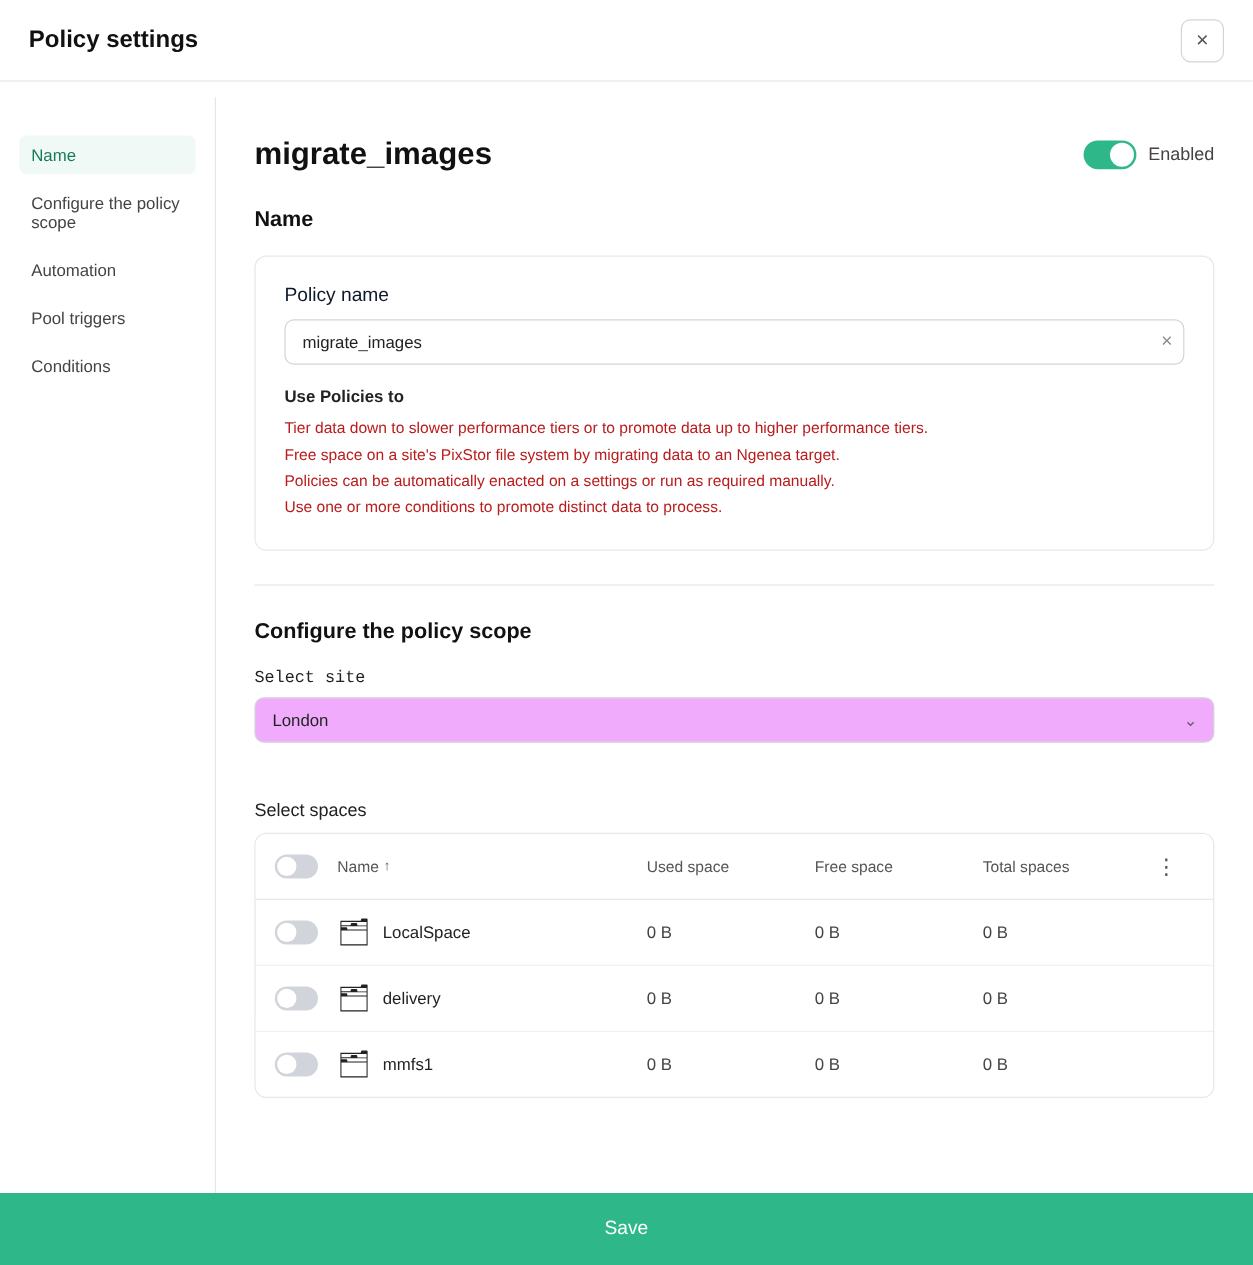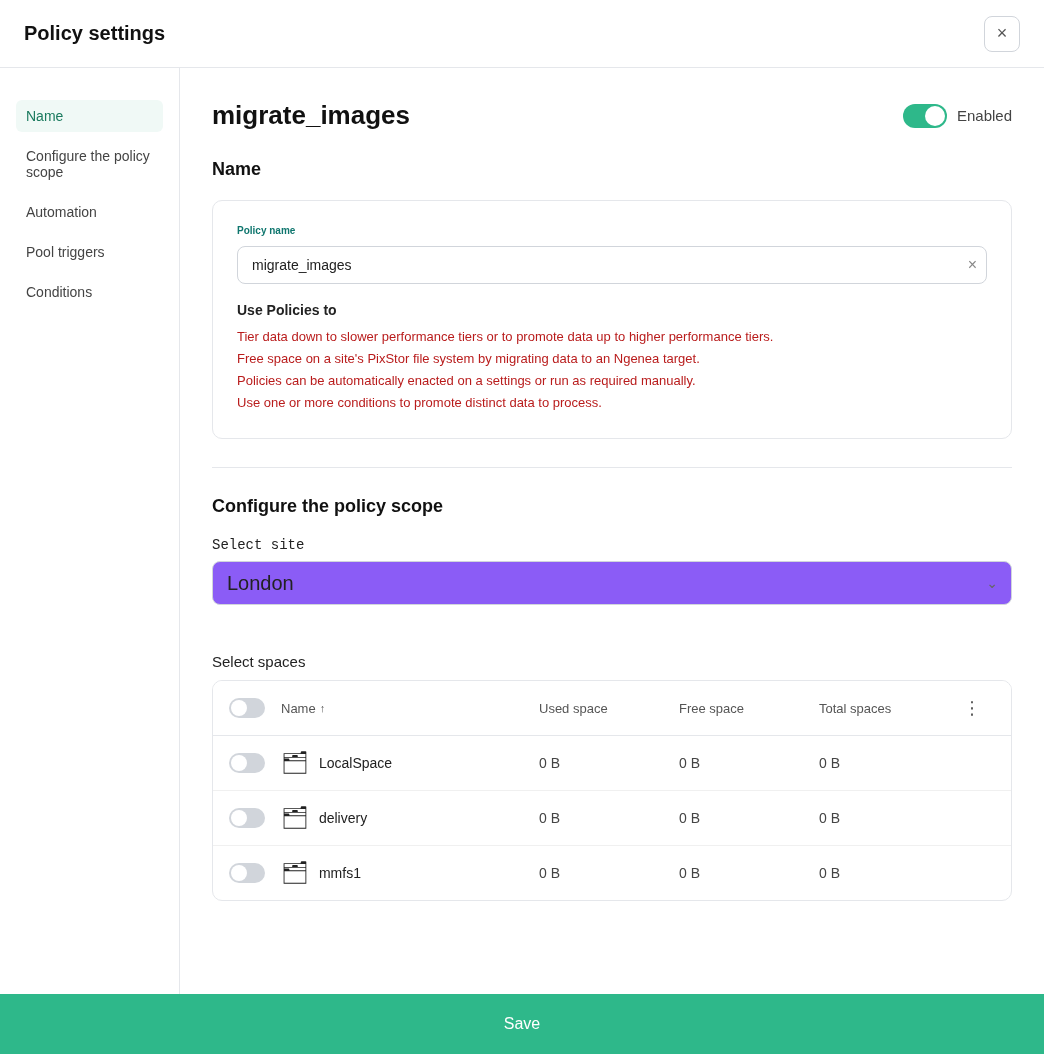--- a/index.html
+++ b/index.html
@@ -1,18 +1,18 @@
 <!DOCTYPE html>
 <html><head>
   <meta charset="utf-8">
   <style>
     * { box-sizing: border-box; margin: 0; padding: 0; }
     body { font-family: -apple-system, BlinkMacSystemFont, 'Segoe UI', sans-serif; background: #fff; color: #222; height: 1054px; overflow: hidden; }
 
-    .page-wrapper { display: flex; flex-direction: column; height: 100%; }
+    .page-wrapper { display: flex; flex-direction: column; height: 100%; gap: 13px; }
 
     
     .header { display: flex; align-items: center; justify-content: space-between; padding: 0 24px; height: 68px; border-bottom: 1px solid #e5e7eb; }
     .header-title { font-size: 20px; font-weight: 600; color: #111; }
     .close-btn { width: 36px; height: 36px; border: 1.5px solid #d1d5db; border-radius: 8px; background: #fff; cursor: pointer; display: flex; align-items: center; justify-content: center; font-size: 18px; color: #555; }
 
     
     .body { display: flex; flex: 1; overflow: hidden; }
 
     
@@ -29,38 +29,38 @@
     .enabled-section { display: flex; align-items: center; gap: 10px; }
     .enabled-label { font-size: 15px; color: #444; }
     .toggle-track { width: 44px; height: 24px; background: #2eb88a; border-radius: 12px; cursor: pointer; position: relative; transition: background 0.2s; }
     .toggle-thumb { position: absolute; top: 2px; left: 22px; width: 20px; height: 20px; background: #fff; border-radius: 50%; transition: left 0.2s; }
 
     
     .section-heading { font-size: 18px; font-weight: 600; color: #111; margin-bottom: 20px; }
 
     
     .card { border: 1px solid #e5e7eb; border-radius: 10px; padding: 24px; margin-bottom: 24px; }
-    .card-label { font-size: 10px; font-weight: 700; color: #0f766e; margin-bottom: 10px; }
+    .card-label { font-size: 16px; font-weight: 400; color: #0f172a; margin-bottom: 10px; }
 
     
     .input-wrapper { position: relative; }
     .input-wrapper input { width: 100%; border: 1px solid #d1d5db; border-radius: 8px; padding: 10px 40px 10px 14px; font-size: 14px; color: #222; outline: none; }
     .clear-btn { position: absolute; right: 10px; top: 50%; transform: translateY(-50%); background: none; border: none; cursor: pointer; color: #888; font-size: 16px; }
 
     
     .use-policies-title { font-size: 14px; font-weight: 600; color: #222; margin: 18px 0 8px; }
     .use-policies-list { font-size: 13px; color: #b91c1c; line-height: 1.7; }
 
     
     .divider { border: none; border-top: 1px solid #e5e7eb; margin: 28px 0; }
 
     
     .select-label { font-size: 14px; font-weight: 500; color: #222; margin-bottom: 8px; font-family: Liberation Mono, monospace; }
     .select-wrapper { position: relative; margin-bottom: 20px; }
-    .select-wrapper select { width: 100%; border: 1px solid #d1d5db; border-radius: 8px; padding: 10px 14px; font-size: 20px; appearance: none; background: #8b5cf6; cursor: pointer; outline: none; color: #222; }
+    .select-wrapper select { width: 100%; border: 1px solid #d1d5db; border-radius: 8px; padding: 10px 14px; font-size: 14px; appearance: none; background: #f0abfc; cursor: pointer; outline: none; color: #222; }
     .select-chevron { position: absolute; right: 14px; top: 50%; transform: translateY(-50%); pointer-events: none; color: #666; font-size: 14px; }
     .spaces-label { font-size: 15px; font-weight: 500; color: #222; margin-bottom: 10px; margin-top: 48px; }
     .table-card { border: 1px solid #e5e7eb; border-radius: 10px; overflow: hidden; }
     .table-header-row { display: grid; grid-template-columns: 52px 1fr 140px 140px 140px 36px; align-items: center; padding: 12px 16px; background: #fff; border-bottom: 1px solid #e5e7eb; }
     .table-header-row .col-header { font-size: 13px; font-weight: 500; color: #555; display: flex; align-items: center; gap: 4px; }
     .table-row-data { display: grid; grid-template-columns: 52px 1fr 140px 140px 140px 36px; align-items: center; padding: 14px 16px; border-bottom: 1px solid #f0f0f0; }
     .table-row-data:last-child { border-bottom: none; }
     .space-name-cell { display: flex; align-items: center; gap: 10px; font-size: 14px; color: #222; }
     .space-value { font-size: 14px; color: #444; }
     .folder-icon { font-size: 22px; }

